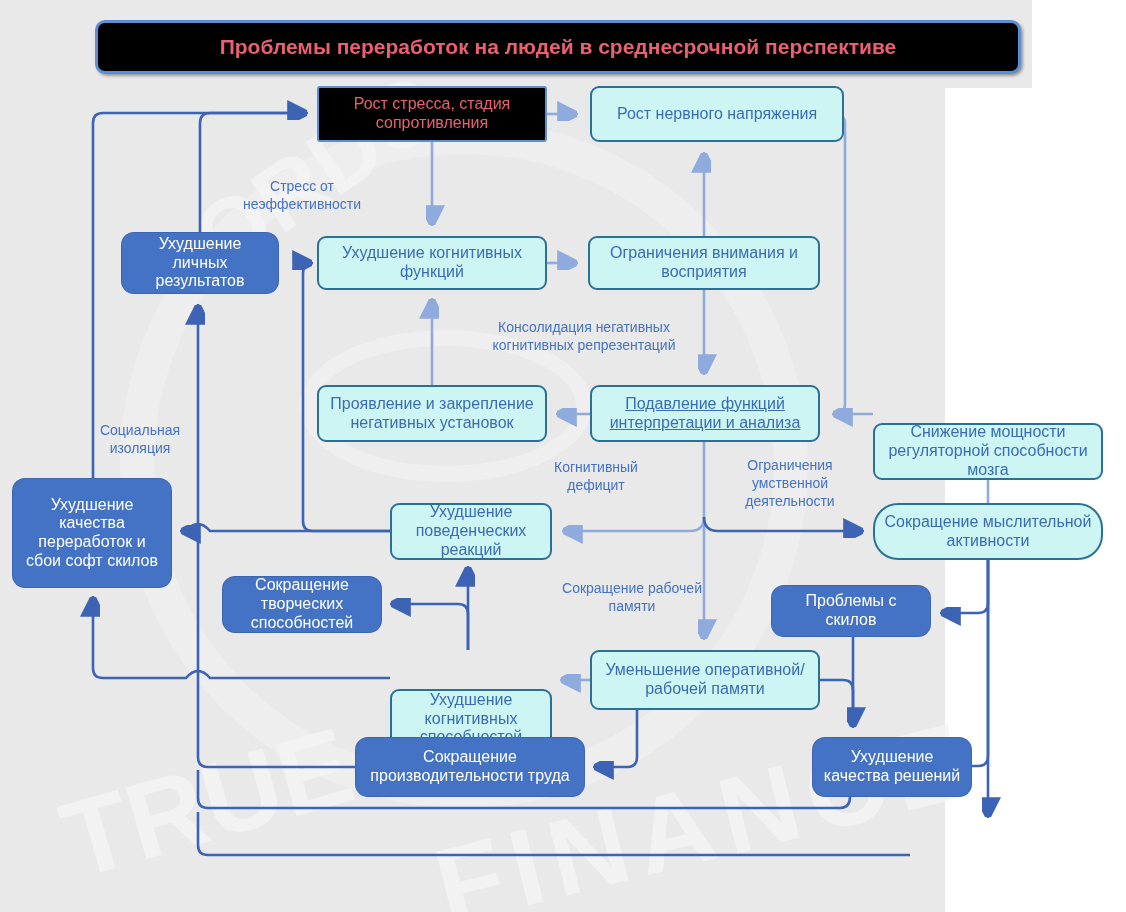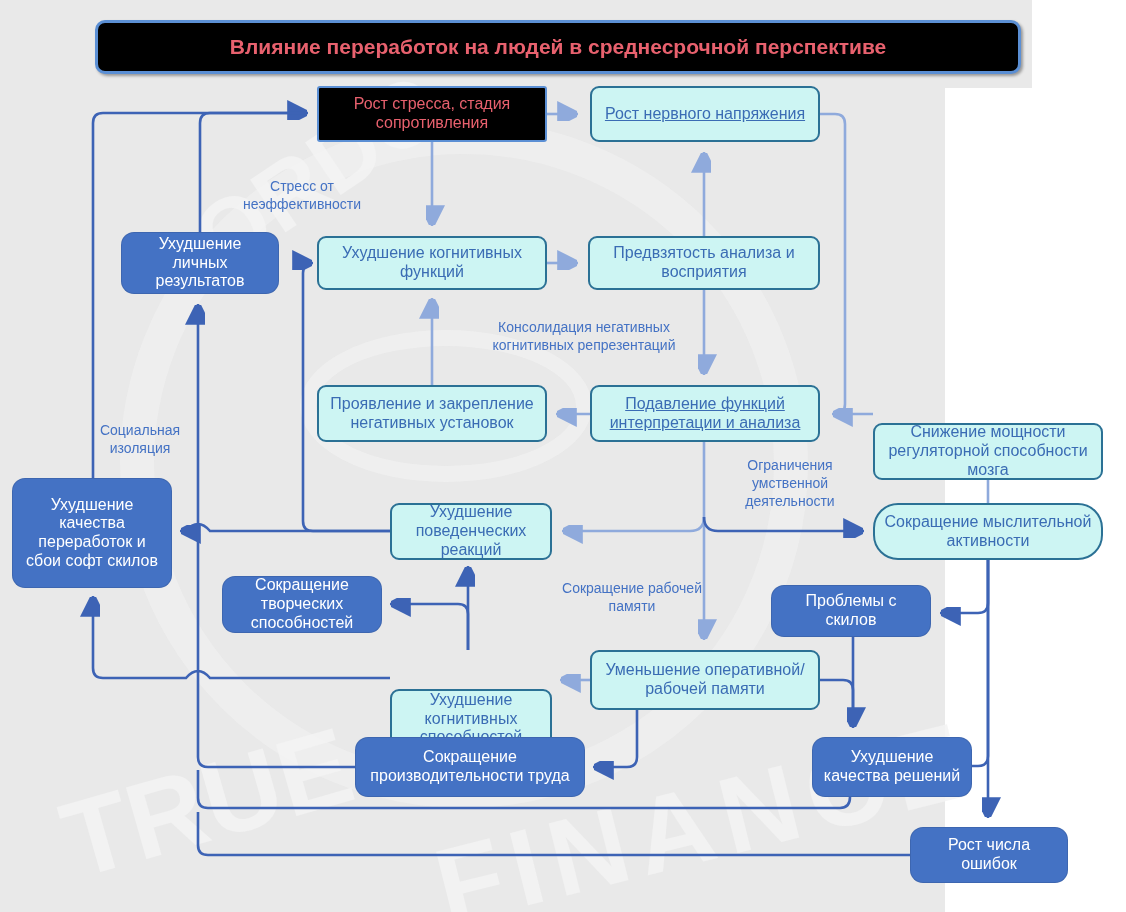--- a/index.html
+++ b/index.html
@@ -27,21 +27,21 @@
   .blue{background:var(--box-blue-fill);border:1px solid rgba(0,0,0,.10);
         border-radius:13px;color:var(--node-text-white);}
   .black{background:var(--box-black-fill);border:2.5px solid var(--box-black-border);
          border-radius:3px;color:var(--title-text);font-weight:normal;}
   .title{position:absolute;left:95px;top:20px;width:920px;height:48px;display:flex;align-items:center;
          justify-content:center;background:var(--box-black-fill);border:3px solid var(--box-black-border);
          border-radius:10px;color:var(--title-text);font-size:21px;font-weight:bold;
          box-shadow:2px 2px 3px rgba(0,0,0,.35);}
   
   #n-stress{left:317px;top:86px;width:230px;height:56px;}
-  #n-nerv{left:590px;top:86px;width:230px;height:56px;text-decoration:underline;}
+  #n-nerv{left:590px;top:86px;width:254px;height:56px;}
   #n-lichn{left:121px;top:232px;width:158px;height:62px;}
   #n-kogfunk{left:317px;top:236px;width:230px;height:54px;}
   #n-predvz{left:588px;top:236px;width:232px;height:54px;}
   #n-proyavl{left:317px;top:385px;width:230px;height:57px;}
   #n-podavl{left:590px;top:385px;width:230px;height:57px;text-decoration:underline;}
   #n-snizh{left:873px;top:385px;width:230px;height:57px;margin-top:38px;}
   #n-comms{left:12px;top:478px;width:160px;height:110px;}
   #n-povedench{left:390px;top:503px;width:162px;height:57px;}
   #n-sokrmysl{left:873px;top:503px;width:230px;height:57px;border-radius:25px;}
   #n-tvorch{left:222px;top:576px;width:160px;height:57px;}
@@ -110,40 +110,40 @@
     <path class="e" d="M820 680 H843 Q853 680 853 690 V715" stroke="#3d63b5"></path>
     <path class="e" marker-end="url(#mD)" d="M853 637 V728" stroke="#3d63b5"></path>
     <path class="e" marker-end="url(#mD)" d="M988 560 V603 Q988 613 978 613 H940" stroke="#3d63b5"></path>
     <path class="e" marker-end="url(#mD)" d="M988 560 V756 Q988 766 978 766 H941" stroke="#3d63b5"></path>
     <path class="e" marker-end="url(#mD)" d="M988 560 V818" stroke="#3d63b5"></path>
     <path class="e" marker-end="url(#mD)" d="M355 767 H208 Q198 767 198 757 V304" stroke="#3d63b5"></path>
     <path class="e" d="M850 797 Q850 808 840 808 H208 Q198 808 198 798 V770" stroke="#3d63b5"></path>
     <path class="e" d="M910 855 H208 Q198 855 198 845 V812" stroke="#3d63b5"></path>
   </svg>
 
-  <div class="title">Влияние переработок на людей в среднесрочной перспективе</div>
+  <div class="title">Проблемы переработок на людей в среднесрочной перспективе</div>
 
   <div class="node black" id="n-stress">Рост стресса, стадия сопротивления</div>
   <div class="node cyan" id="n-nerv">Рост нервного напряжения</div>
   <div class="node blue" id="n-lichn">Ухудшение личных результатов</div>
   <div class="node cyan" id="n-kogfunk">Ухудшение когнитивных функций</div>
-  <div class="node cyan" id="n-predvz">Предвзятость анализа и восприятия</div>
+  <div class="node cyan" id="n-predvz">Ограничения внимания и восприятия</div>
   <div class="node cyan" id="n-proyavl">Проявление и закрепление негативных установок</div>
   <div class="node cyan" id="n-podavl">Подавление функций интерпретации и анализа</div>
   <div class="node cyan" id="n-snizh">Снижение мощности регуляторной способности мозга</div>
   <div class="node blue" id="n-comms">Ухудшение качества переработок и сбои софт скилов</div>
   <div class="node cyan" id="n-povedench">Ухудшение поведенческих реакций</div>
   <div class="node cyan" id="n-sokrmysl">Сокращение мыслительной активности</div>
   <div class="node blue" id="n-tvorch">Сокращение творческих способностей</div>
   <div class="node blue" id="n-logika">Проблемы с скилов</div>
   <div class="node cyan" id="n-kogspos">Ухудшение когнитивных способностей</div>
   <div class="node cyan" id="n-umensh">Уменьшение оперативной/рабочей памяти</div>
   <div class="node blue" id="n-proizv">Сокращение производительности труда</div>
   <div class="node blue" id="n-resheniy">Ухудшение качества решений</div>
-  <div class="node blue" id="n-oshibki">Рост числа ошибок</div>
 
   <div class="elabel" id="l-stressot">Стресс от неэффективности</div>
   <div class="elabel" id="l-konsolid">Консолидация негативных когнитивных репрезентаций</div>
   <div class="elabel" id="l-soc">Социальная изоляция</div>
+  <div class="elabel" id="l-kogdef">Когнитивный дефицит</div>
   <div class="elabel" id="l-ogranich">Ограничения умственной деятельности</div>
   <div class="elabel" id="l-sokrpam">Сокращение рабочей памяти</div>
 
 </div>
 
 </body></html>

